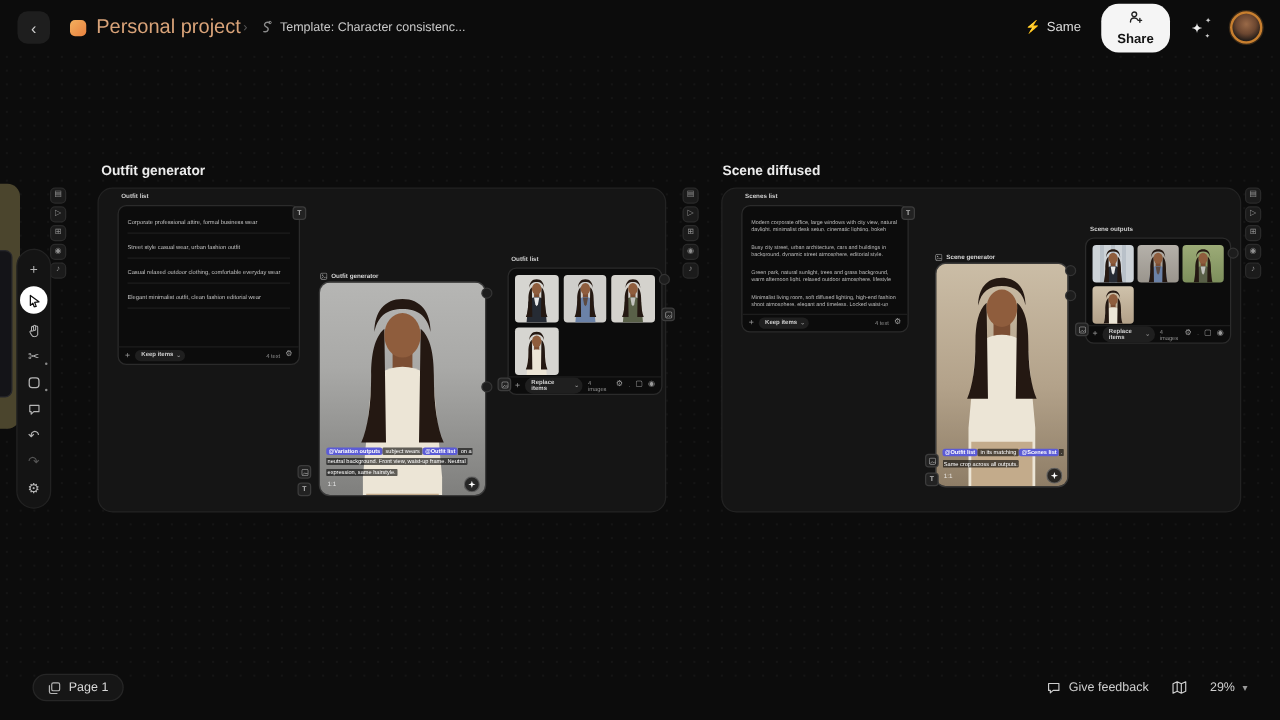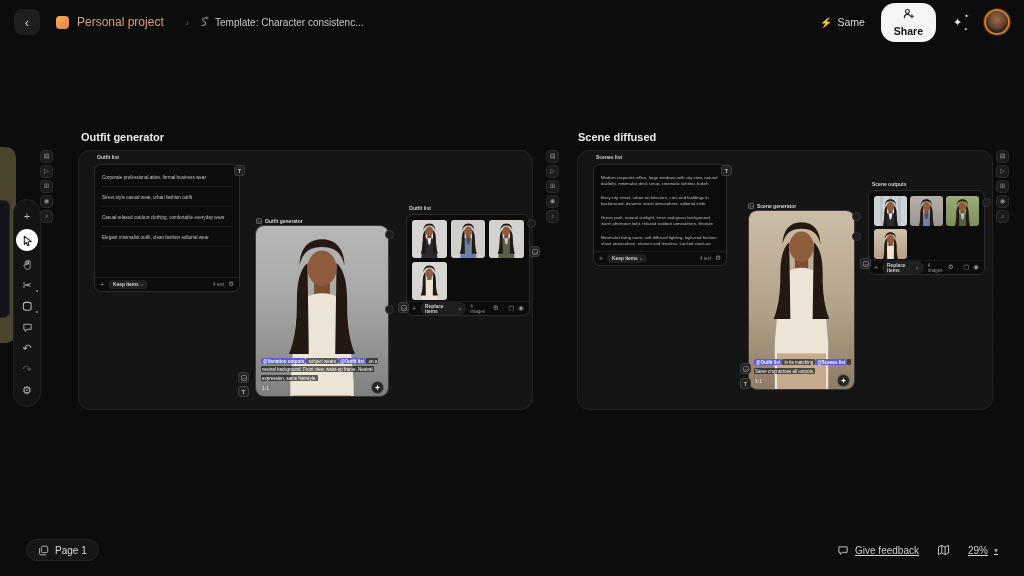--- a/index.html
+++ b/index.html
@@ -14,21 +14,21 @@
     background-size:11px 11px; opacity:.55; z-index:0; }
 
   
   .topbar{ position:absolute; top:0; left:0; right:0; height:44px; display:flex;
     align-items:center; padding:0 14px; z-index:60; }
   .backbtn{ width:26px; height:26px; border-radius:8px; background:#1e1e1e;
     display:flex; align-items:center; justify-content:center; color:#cfcfcf;
     font-size:13px; margin-right:16px; cursor:pointer; }
   .proj-ico{ width:13px; height:13px; border-radius:4px;
     background:linear-gradient(135deg,#f4b05e,#e8813f); margin-right:8px; }
-  .proj-name{ font-size:12px; color:#d9a379; margin-right:22px; }
+  .proj-name{ font-size:16px; color:#d9a379; margin-right:2px; }
   .crumb-sep{ font-size:10px; color:#5a5a5a; margin-right:10px; }
   .tmpl-ico{ margin-right:6px; display:flex; }
   .tmpl-title{ font-size:10px; color:#c9c9c9; }
   .tb-right{ margin-left:auto; display:flex; align-items:center; gap:16px; }
   .apps{ display:flex; align-items:center; gap:5px; font-size:10.5px; color:#ddd; cursor:pointer; }
   .bolt{ color:#f0a54e; font-size:10px; }
   .sharebtn{ display:flex; align-items:center; gap:6px; background:#f5f5f5;
     border-radius:14px; padding:5px 13px; cursor:pointer;flex-direction:column; }
   .sharebtn span{ font-size:10.5px; font-weight:bold; color:#141414; }
   .sparkles{ position:relative; width:16px; height:16px; cursor:pointer; }
@@ -143,21 +143,21 @@
     z-index:35; color:#b8b8b8; font-size:5.5px; font-weight:bold; cursor:pointer; }
   .handle{ position:absolute; width:9px; height:9px; border-radius:50%; background:#1d1d1d;
     border:1px solid #343434; z-index:34; cursor:pointer; }
 
   
   .pagepill{ position:absolute; left:26px; bottom:15px; height:22px; display:flex;
     align-items:center; gap:6px; background:#161616; border:1px solid #262626;
     border-radius:11px; padding:0 11px; z-index:60; cursor:pointer; }
   .pagepill span{ font-size:10px; color:#d8d8d8; }
   .bb-right{ position:absolute; right:26px; bottom:15px; height:22px; display:flex;
-    align-items:center; gap:18px; z-index:60;text-decoration:underline; }
+    align-items:center; gap:18px; z-index:60; }
   .feedback{ display:flex; align-items:center; gap:6px; font-size:10px; color:#cfcfcf; cursor:pointer; }
   .zoomgrp{ display:flex; align-items:center; gap:6px; cursor:pointer; }
   .zoomlvl{ font-size:10px; color:#cfcfcf; }
   .caret{ font-size:8px; color:#9a9a9a; }
   .mapbtn{ display:flex; cursor:pointer; }
 </style>
 </head>
 <body>
 
 <div id="canvas">

